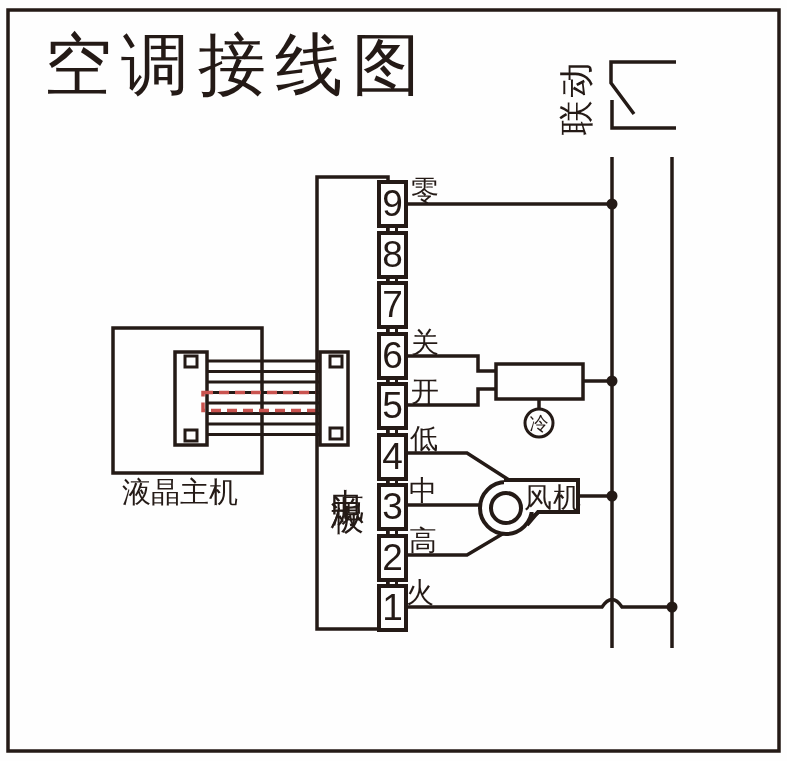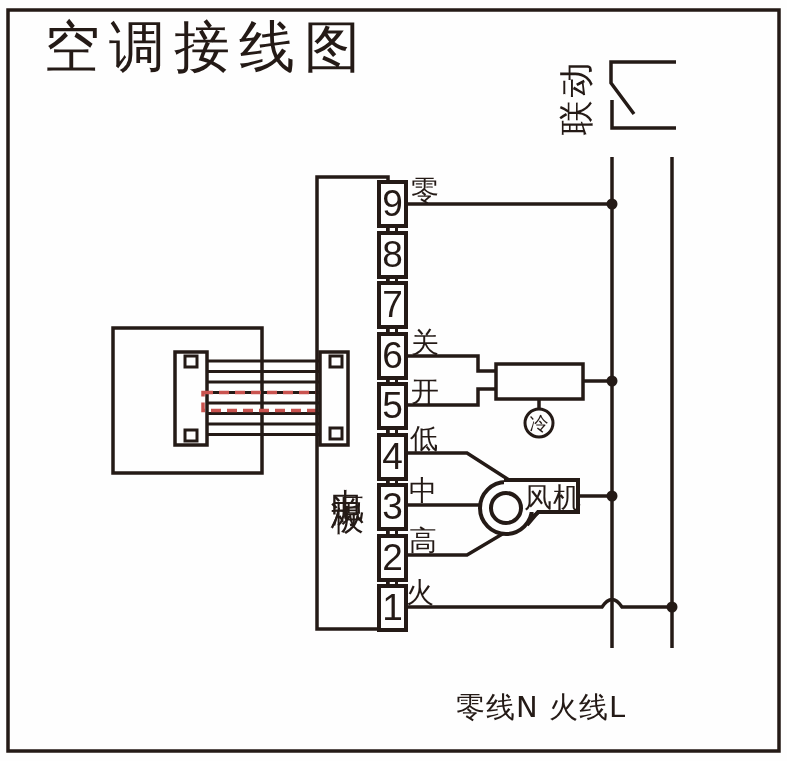--- a/index.html
+++ b/index.html
@@ -12,21 +12,21 @@
   }
   #linework{position:absolute;left:0;top:0;}
   .lbl{
     position:absolute;
     color:#241a16;
     white-space:nowrap;
     font-family:"DejaVu Serif",serif;
     line-height:1.1;
   }
   .sans{font-family:"Liberation Sans","DejaVu Sans",sans-serif;}
-  .title{left:44px;top:16px;font-size:56px;letter-spacing:9px;}
+  .title{left:44px;top:28px;font-size:68px;letter-spacing:9px;}
   .linkage-wrap{
     left:540px;top:44px;width:72px;height:106px;
     display:flex;align-items:center;justify-content:center;
   }
   .linkage-wrap span{
     transform:rotate(-90deg);
     font-size:35px;letter-spacing:3px;
   }
   .board-label{
     left:329px;top:462px;
@@ -157,20 +157,21 @@
     </g>
   </svg>
 
   <div class="lbl title">空调接线图</div>
 
   <div class="lbl linkage-wrap">
     <span>联动</span>
   </div>
 
   <div class="lbl board-label">电源板</div>
+  <div class="lbl lcd-label">液晶主机</div>
 
   <div class="lbl tnum" style="left:379px;top:183px;">9</div>
   <div class="lbl tnum" style="left:379px;top:234px;">8</div>
   <div class="lbl tnum" style="left:379px;top:284px;">7</div>
   <div class="lbl tnum" style="left:379px;top:335px;">6</div>
   <div class="lbl tnum" style="left:379px;top:385px;">5</div>
   <div class="lbl tnum" style="left:379px;top:436px;">4</div>
   <div class="lbl tnum" style="left:379px;top:486px;">3</div>
   <div class="lbl tnum" style="left:379px;top:537px;">2</div>
   <div class="lbl tnum" style="left:379px;top:587px;">1</div>
@@ -179,15 +180,14 @@
   <div class="lbl wlbl" style="left:411px;top:328px;">关</div>
   <div class="lbl wlbl" style="left:411px;top:377px;">开</div>
   <div class="lbl wlbl" style="left:410px;top:424px;">低</div>
   <div class="lbl wlbl" style="left:409px;top:476px;">中</div>
   <div class="lbl wlbl" style="left:409px;top:526px;">高</div>
   <div class="lbl wlbl" style="left:406px;top:578px;">火</div>
 
   <div class="lbl cold-label">冷</div>
   <div class="lbl fan-label">风机</div>
 
-  <div class="lbl legend">零线N 火线L</div>
 
 </div>
 
 </body></html>

